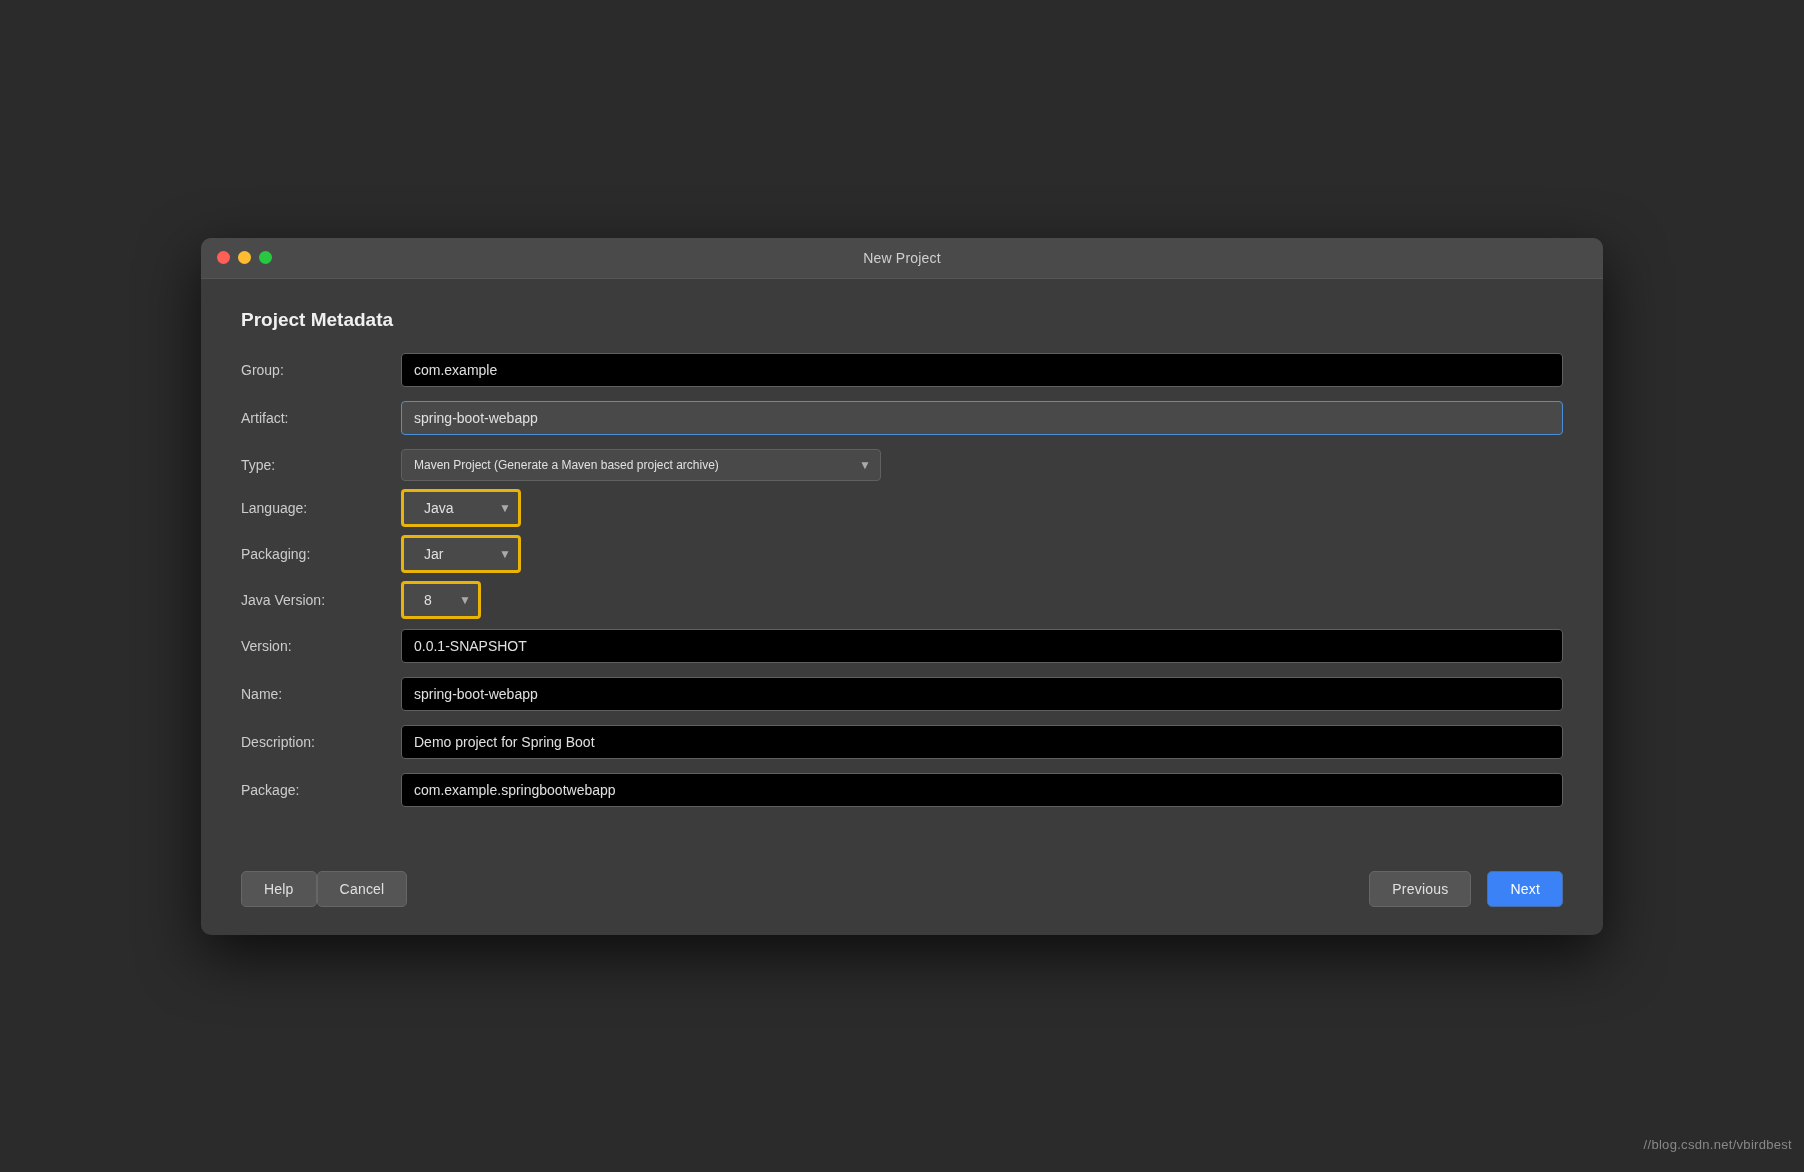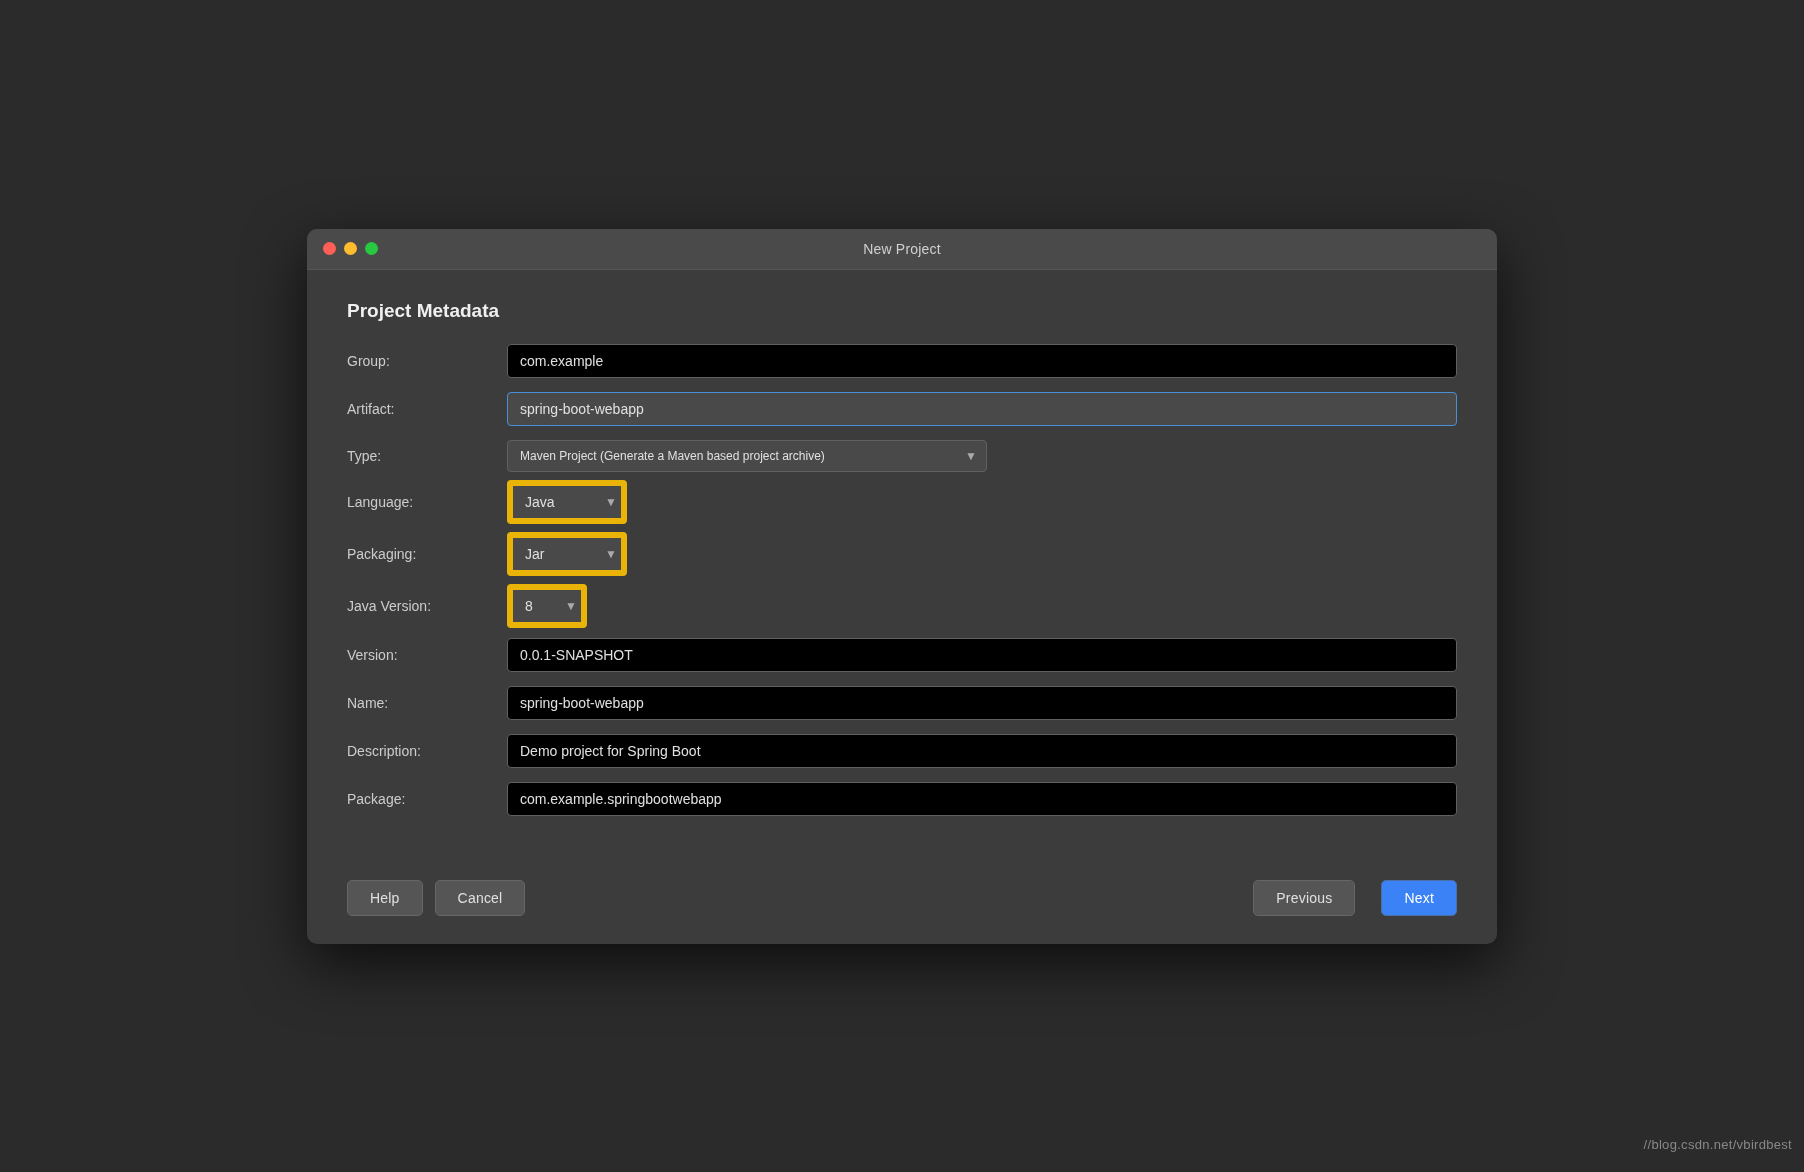--- a/index.html
+++ b/index.html
@@ -31,21 +31,21 @@
     .watermark {
       position: absolute;
       bottom: 20px;
       right: 12px;
       color: #888;
       font-size: 13px;
       letter-spacing: 0.3px;
     }
 
     .dialog {
-      width: 1190px;
+      width: 1402px;
       background: #3c3c3c;
       border-radius: 10px;
       box-shadow: 0 20px 60px rgba(0,0,0,0.7);
       overflow: hidden;
     }
 
     .title-bar {
       background: #4a4a4a;
       display: flex;
       align-items: center;
@@ -136,25 +136,25 @@
       font-size: 12px;
       padding: 8px 40px 8px 12px;
       appearance: none;
       outline: none;
       cursor: pointer;
       min-width: 480px;
     }
 
     .form-select-small {
       background: #494949;
-      border: 6px solid #eab308;
+      border: 3px solid #eab308;
       border-radius: 4px;
       color: #e0e0e0;
       font-size: 14px;
-      padding: 8px 36px 8px 12px;
+      padding: 8px 36px 8px 20px;
       appearance: none;
       outline: none;
       cursor: pointer;
       min-width: 120px;
     }
 
     .select-chevron {
       position: absolute;
       right: 10px;
       top: 50%;
@@ -170,26 +170,25 @@
 
     .dialog-footer {
       display: flex;
       align-items: center;
       justify-content: space-between;
       padding: 20px 40px 28px 40px;
     }
 
     .footer-left {
       display: flex;
-      gap: 12px;
     }
 
     .footer-right {
       display: flex;
-      gap: 26px;
+      gap: 16px;
     }
 
     .btn {
       padding: 9px 22px;
       border-radius: 5px;
       font-size: 14px;
       cursor: pointer;
       border: 1px solid #666;
       background: #555;
       color: #e0e0e0;

